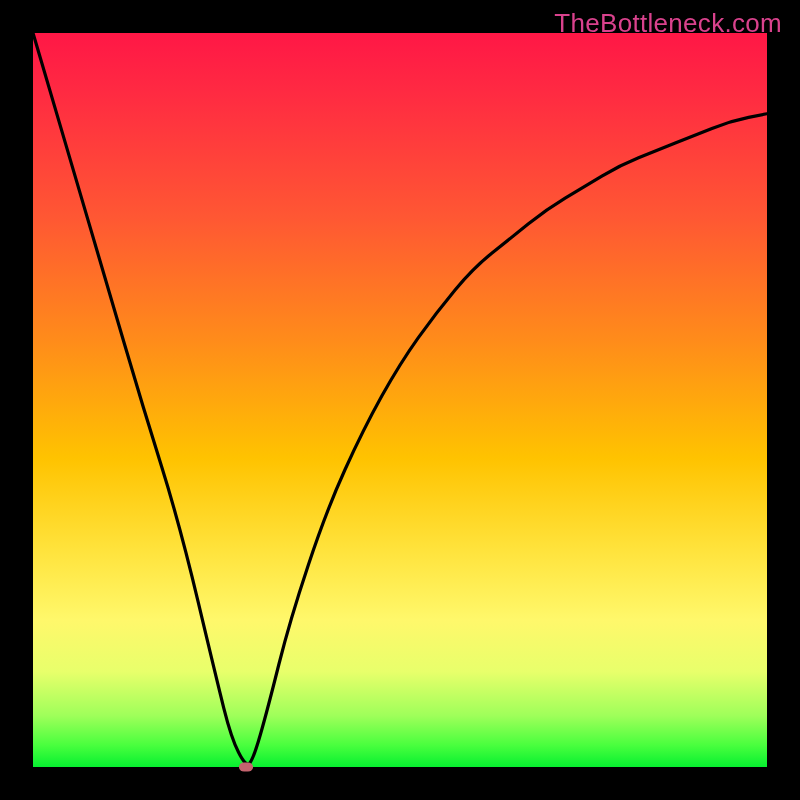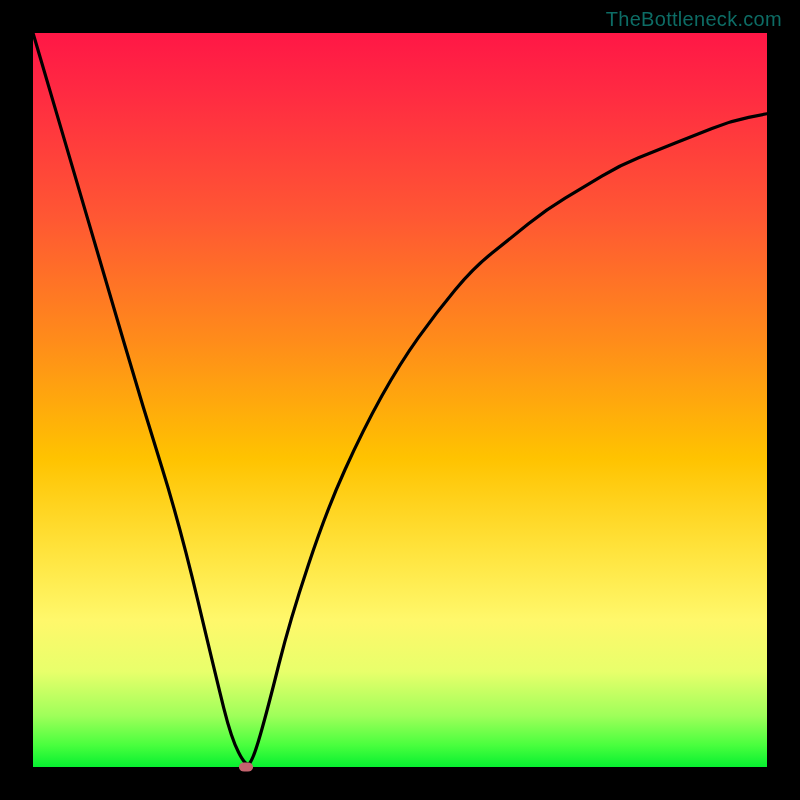--- a/index.html
+++ b/index.html
@@ -35,22 +35,22 @@
       #e8ff6b 87%,
       #9fff5a 93%,
       #4aff3e 97%,
       #07f030 100%
     );
   }
   .watermark {
     position: absolute;
     top: 8px;
     right: 18px;
-    color: #0f766e;
-    font-size: 20px;
+    color: #ec4899;
+    font-size: 26px;
     font-weight: 500;
     letter-spacing: 0.3px;
     opacity: 0.92;
     user-select: none;
   }
   svg.curve {
     position: absolute;
     left: 0;
     top: 0;
     width: 734px;

